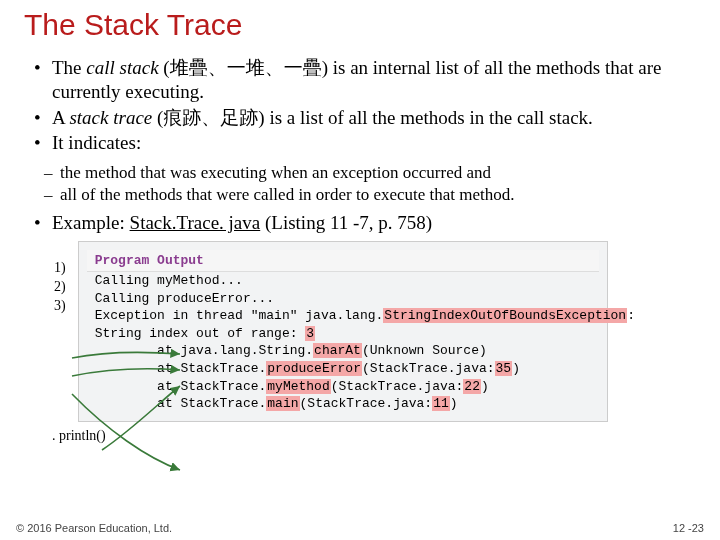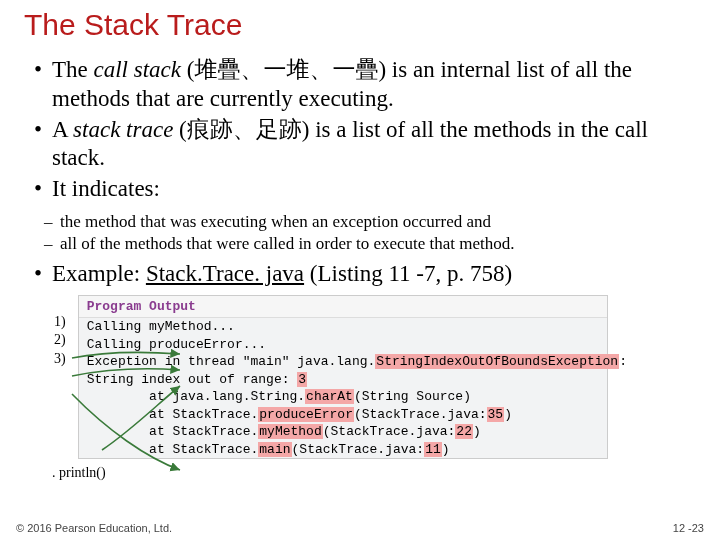--- a/index.html
+++ b/index.html
@@ -12,37 +12,37 @@
     overflow: hidden;
   }
   .slide { padding: 8px 16px 0 16px; }
   .title {
     font-family: Arial, sans-serif;
     font-size: 30px;
     color: #b91c1c;
     font-weight: 400;
     margin: 0 0 14px 8px;
   }
-  ul.bullets { list-style: none; padding-left: 18px; font-size: 23px; line-height: 1.25; }
+  ul.bullets { list-style: none; padding-left: 18px; font-size: 19px; line-height: 1.25; }
   ul.bullets > li { position: relative; padding-left: 18px; margin-bottom: 2px; }
   ul.bullets > li::before { content: "•"; position: absolute; left: 0; top: 0; }
   ul.dashes { list-style: none; padding-left: 28px; font-size: 17px; margin-top: 8px; margin-bottom: 6px; }
   ul.dashes > li { position: relative; padding-left: 16px; margin-bottom: 2px; }
   ul.dashes > li::before { content: "–"; position: absolute; left: 0; top: 0; }
   .italic { font-style: italic; }
   .underline { text-decoration: underline; }
   .example-row { display: flex; align-items: flex-start; margin-top: 6px; margin-left: 38px; gap: 12px; position: relative; }
   .nums { font-size: 14px; line-height: 1.35; margin-top: 18px; }
   .printlnlbl { font-size: 14px; margin-left: 36px; margin-top: 6px; }
   .codebox {
     font-family: "Courier New", monospace;
     font-size: 13px;
     background: #f2f3f4;
     border: 1px solid #ccc;
-    padding: 0;
+    padding: 8px;
     width: 530px;
     line-height: 1.35;
   }
   .codehdr {
     background: #f6f6f6;
     color: #8a3c8f;
     font-weight: bold;
     padding: 2px 8px;
     border-bottom: 1px solid #ddd;
   }
@@ -85,21 +85,21 @@
       <div>1)</div>
       <div>2)</div>
       <div>3)</div>
     </div>
     <div class="codebox">
       <div class="codehdr">Program Output</div>
       <div class="codeline">Calling myMethod...</div>
       <div class="codeline">Calling produceError...</div>
       <div class="codeline"><span>Exception in thread "main" java.lang.</span><span class="hl">StringIndexOutOfBoundsException</span><span>:</span></div>
       <div class="codeline"><span>String index out of range: </span><span class="hl">3</span></div>
-      <div class="codeline"><span>        at java.lang.String.</span><span class="hl">charAt</span><span>(String Source)</span></div>
+      <div class="codeline"><span>        at java.lang.String.</span><span class="hl">charAt</span><span>(Unknown Source)</span></div>
       <div class="codeline"><span>        at StackTrace.</span><span class="hl">produceError</span><span>(StackTrace.java:</span><span class="hl">35</span><span>)</span></div>
       <div class="codeline"><span>        at StackTrace.</span><span class="hl">myMethod</span><span>(StackTrace.java:</span><span class="hl">22</span><span>)</span></div>
       <div class="codeline"><span>        at StackTrace.</span><span class="hl">main</span><span>(StackTrace.java:</span><span class="hl">11</span><span>)</span></div>
     </div>
   </div>
 
   <div class="printlnlbl">. println()</div>
 </div>
 
 <svg class="arrows">

